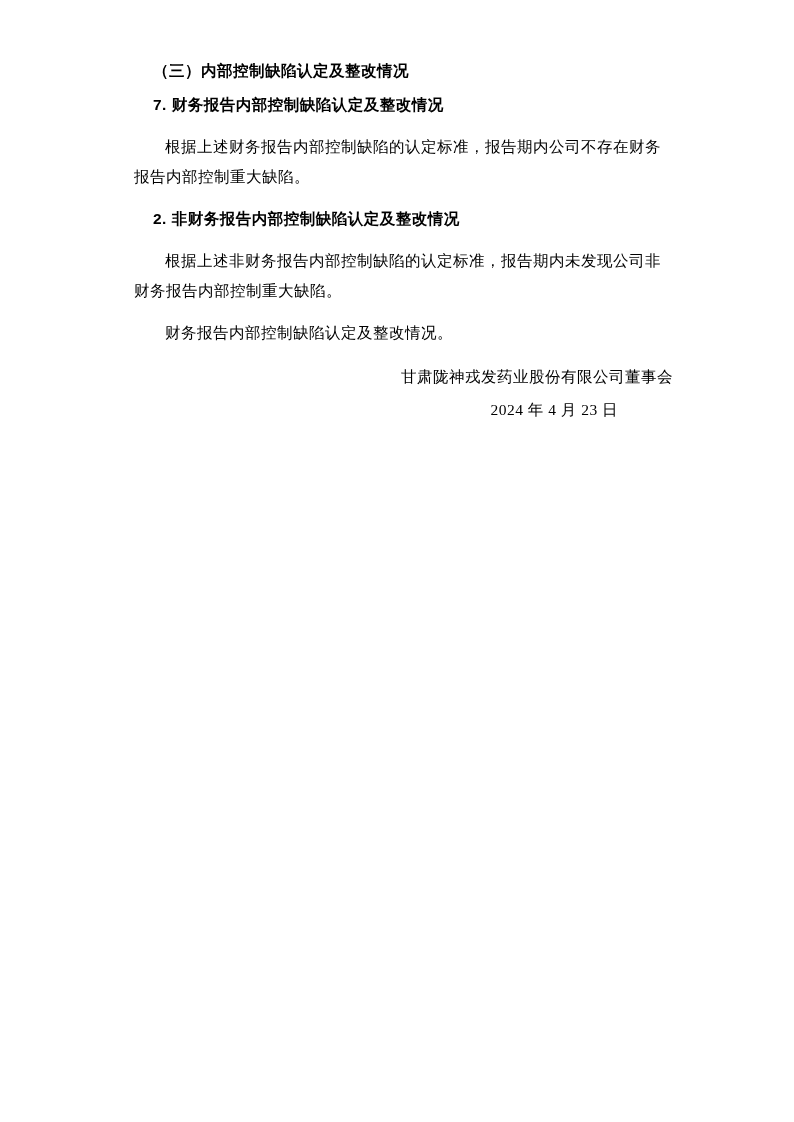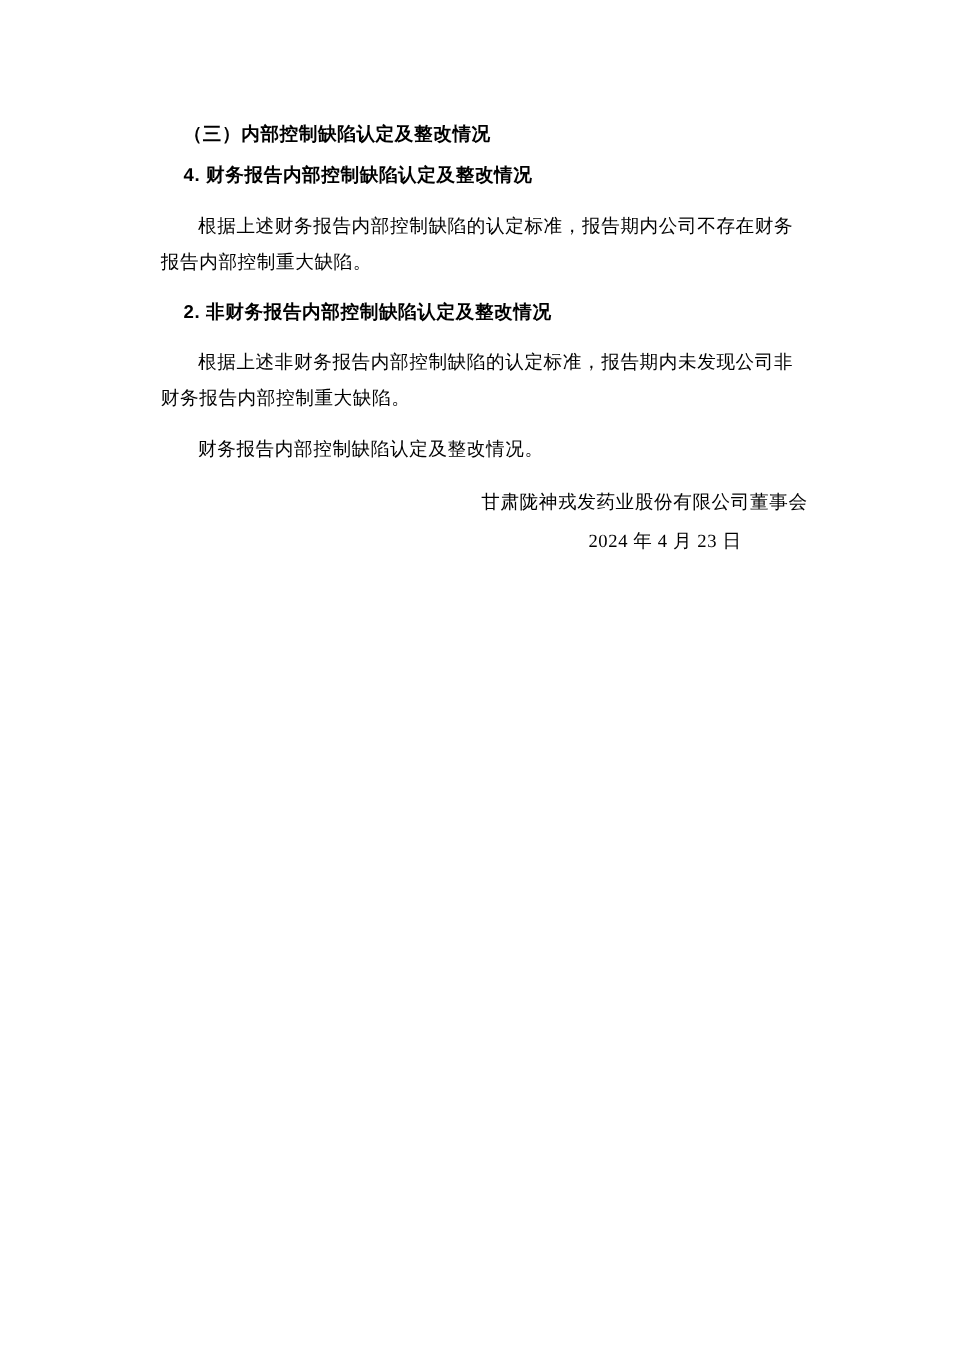--- a/index.html
+++ b/index.html
@@ -6,21 +6,21 @@
     margin: 0;
     padding: 0;
     background: #ffffff;
   }
   .page {
     position: relative;
     box-sizing: border-box;
     width: 794px;
     height: 1122px;
     background: #ffffff;
-    padding: 94px 121px 0 122px;
+    padding: 52px 121px 0 122px;
     color: #000000;
     font-family: "Liberation Serif", "DejaVu Serif", serif;
     font-size: 15.5px;
     overflow: hidden;
   }
   .heading-l3, .heading-l4 {
     font-family: "Liberation Sans", "DejaVu Sans", sans-serif;
     font-weight: 700;
     font-size: 15.5px;
     line-height: 30px;
@@ -49,21 +49,21 @@
     text-align: right;
   }
 </style>
 </head>
 <body>
 
 <div class="page">
 
   <h3 class="heading-l3">（三）内部控制缺陷认定及整改情况</h3>
 
-  <h4 class="heading-l4">4. 财务报告内部控制缺陷认定及整改情况</h4>
+  <h4 class="heading-l4">7. 财务报告内部控制缺陷认定及整改情况</h4>
 
   <p class="body-para">根据上述财务报告内部控制缺陷的认定标准，报告期内公司不存在财务报告内部控制重大缺陷。</p>
 
   <h4 class="heading-l4">2. 非财务报告内部控制缺陷认定及整改情况</h4>
 
   <p class="body-para">根据上述非财务报告内部控制缺陷的认定标准，报告期内未发现公司非财务报告内部控制重大缺陷。</p>
 
 
   <p class="body-para">财务报告内部控制缺陷认定及整改情况。</p>
 

